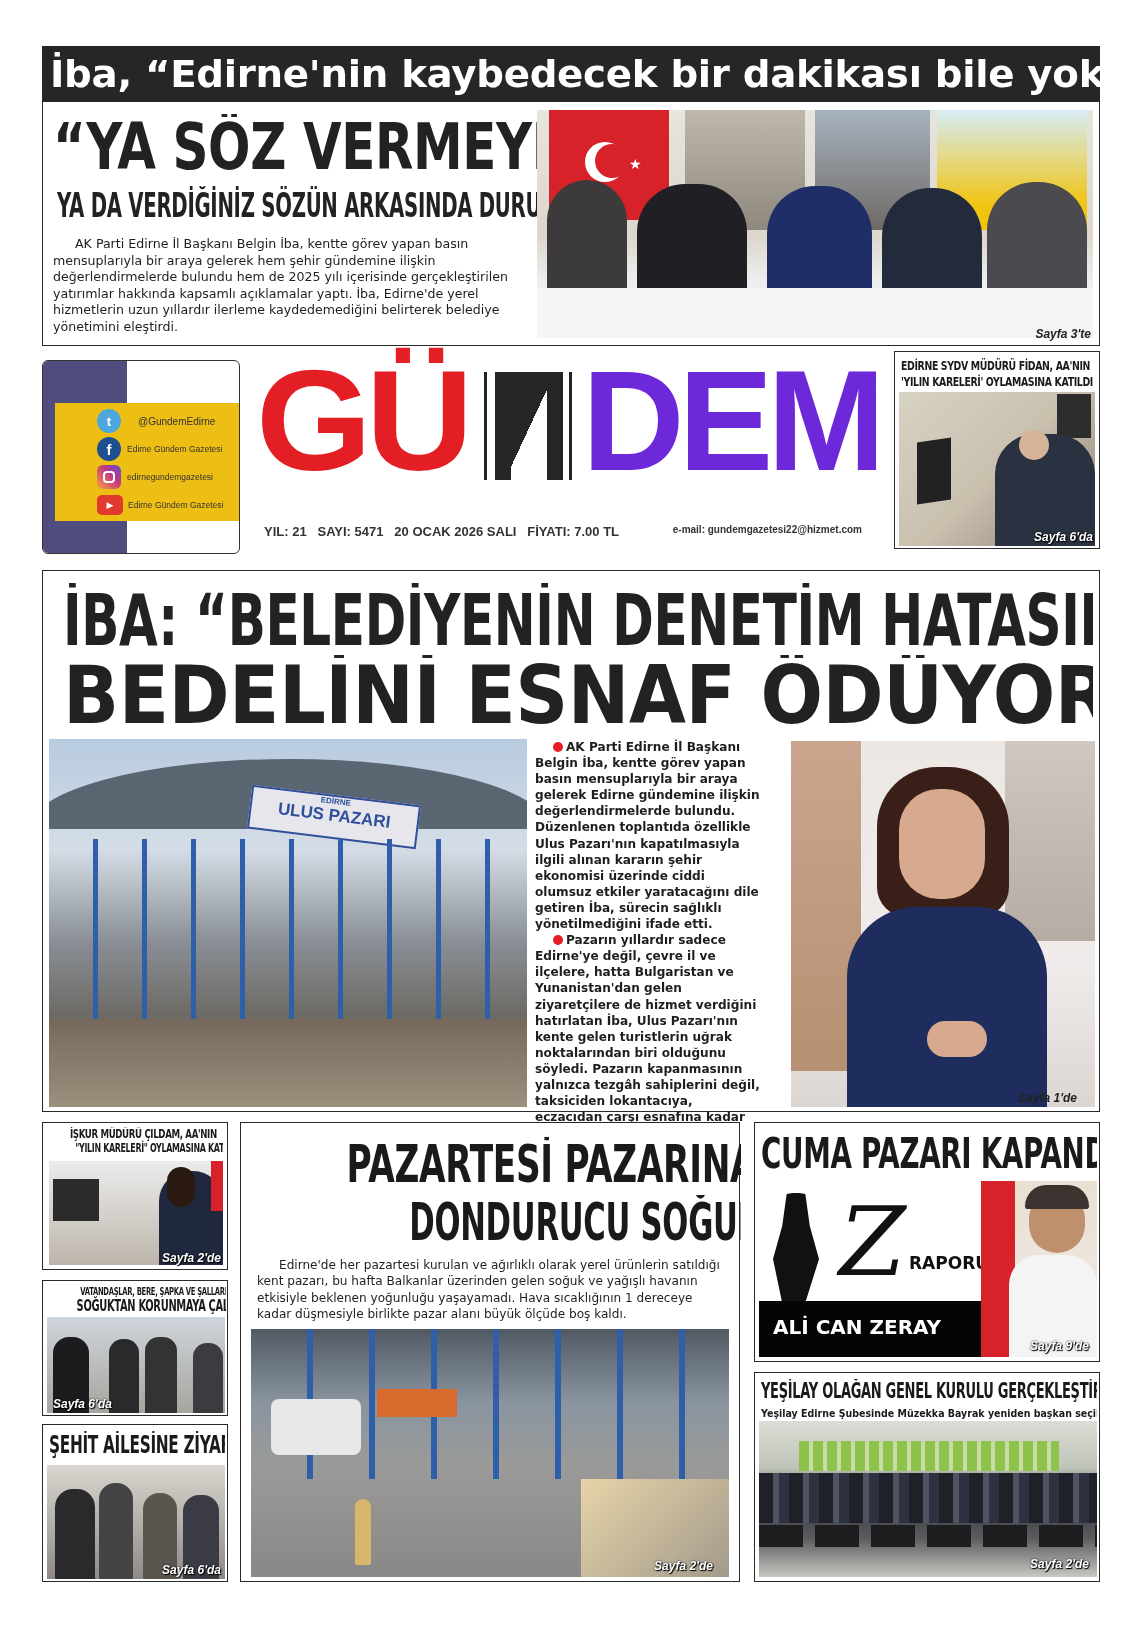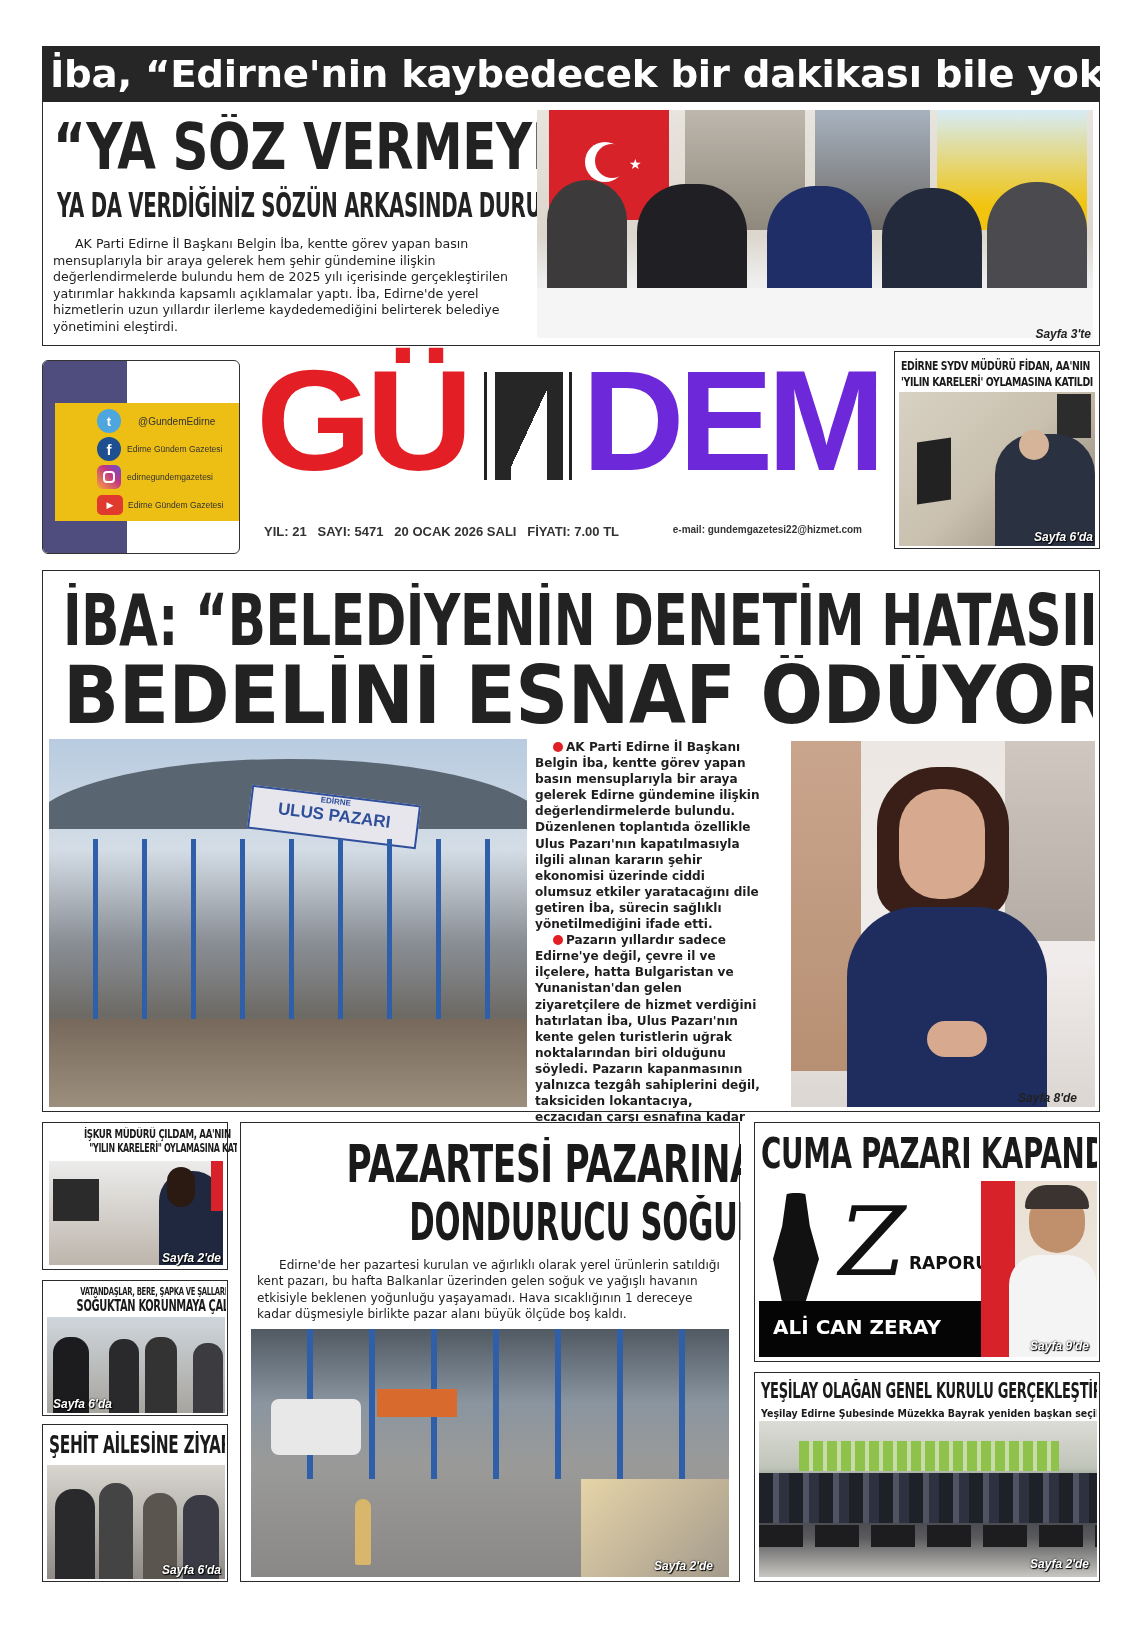--- a/index.html
+++ b/index.html
@@ -133,25 +133,25 @@
   </div>
 
   <div class="photo" style="left:748px; top:170px; width:304px; height:366px; background:linear-gradient(180deg,#ece7e2 0%,#f0eceb 60%,#dcd6d2 100%);">
     <div style="position:absolute; left:0; top:0; width:70px; height:330px; background:linear-gradient(180deg,#caa58d,#b79073);"></div>
     <div style="position:absolute; right:0; top:0; width:90px; height:200px; background:linear-gradient(180deg,#cfc7c0,#b5aca5);"></div>
     <div style="position:absolute; left:86px; top:26px; width:132px; height:150px; border-radius:60px 60px 30px 30px; background:#3a1f18;"></div>
     <div style="position:absolute; left:108px; top:48px; width:86px; height:110px; border-radius:40px; background:#d7a98f;"></div>
     <div style="position:absolute; left:56px; top:166px; width:200px; height:200px; border-radius:70px 70px 0 0; background:#1e2d5e;"></div>
     <div style="position:absolute; left:136px; top:280px; width:60px; height:36px; border-radius:20px; background:#d7a98f;"></div>
   </div>
-  <div class="sayfa dark" style="right:22px; bottom:6px;">Sayfa  8'de</div>
+  <div class="sayfa dark" style="right:22px; bottom:6px;">Sayfa  1'de</div>
 </div>
 
 <div class="box" style="left:42px; top:1122px; width:186px; height:148px;">
-  <div style="position:absolute; left:16px; top:4px; width:178px; text-align:center; overflow:hidden;">
+  <div style="position:absolute; left:2px; top:4px; width:178px; text-align:center; overflow:hidden;">
     <div class="cond" style="font-size:12px; line-height:14px; transform:scaleX(0.72); transform-origin:center top; display:block;">İŞKUR MÜDÜRÜ ÇILDAM, AA'NIN</div>
     <div class="cond" style="font-size:12px; line-height:14px; transform:scaleX(0.66); transform-origin:center top; display:block;">"YILIN KARELERİ" OYLAMASINA KATILDI</div>
   </div>
   <div class="photo" style="left:6px; top:38px; width:174px; height:104px; background:linear-gradient(180deg,#ececec,#bdb5ab);">
     <div style="position:absolute; left:4px; top:18px; width:46px; height:42px; background:#2b2b2b;"></div>
     <div style="position:absolute; left:110px; top:10px; width:64px; height:94px; background:#20283f; border-radius:30px 30px 0 0;"></div>
     <div style="position:absolute; left:118px; top:6px; width:28px; height:40px; background:#2a1a12; border-radius:14px;"></div>
     <div style="position:absolute; right:0; top:0; width:12px; height:50px; background:#d7222a;"></div>
   </div>
   <div class="sayfa">Sayfa 2'de</div>

